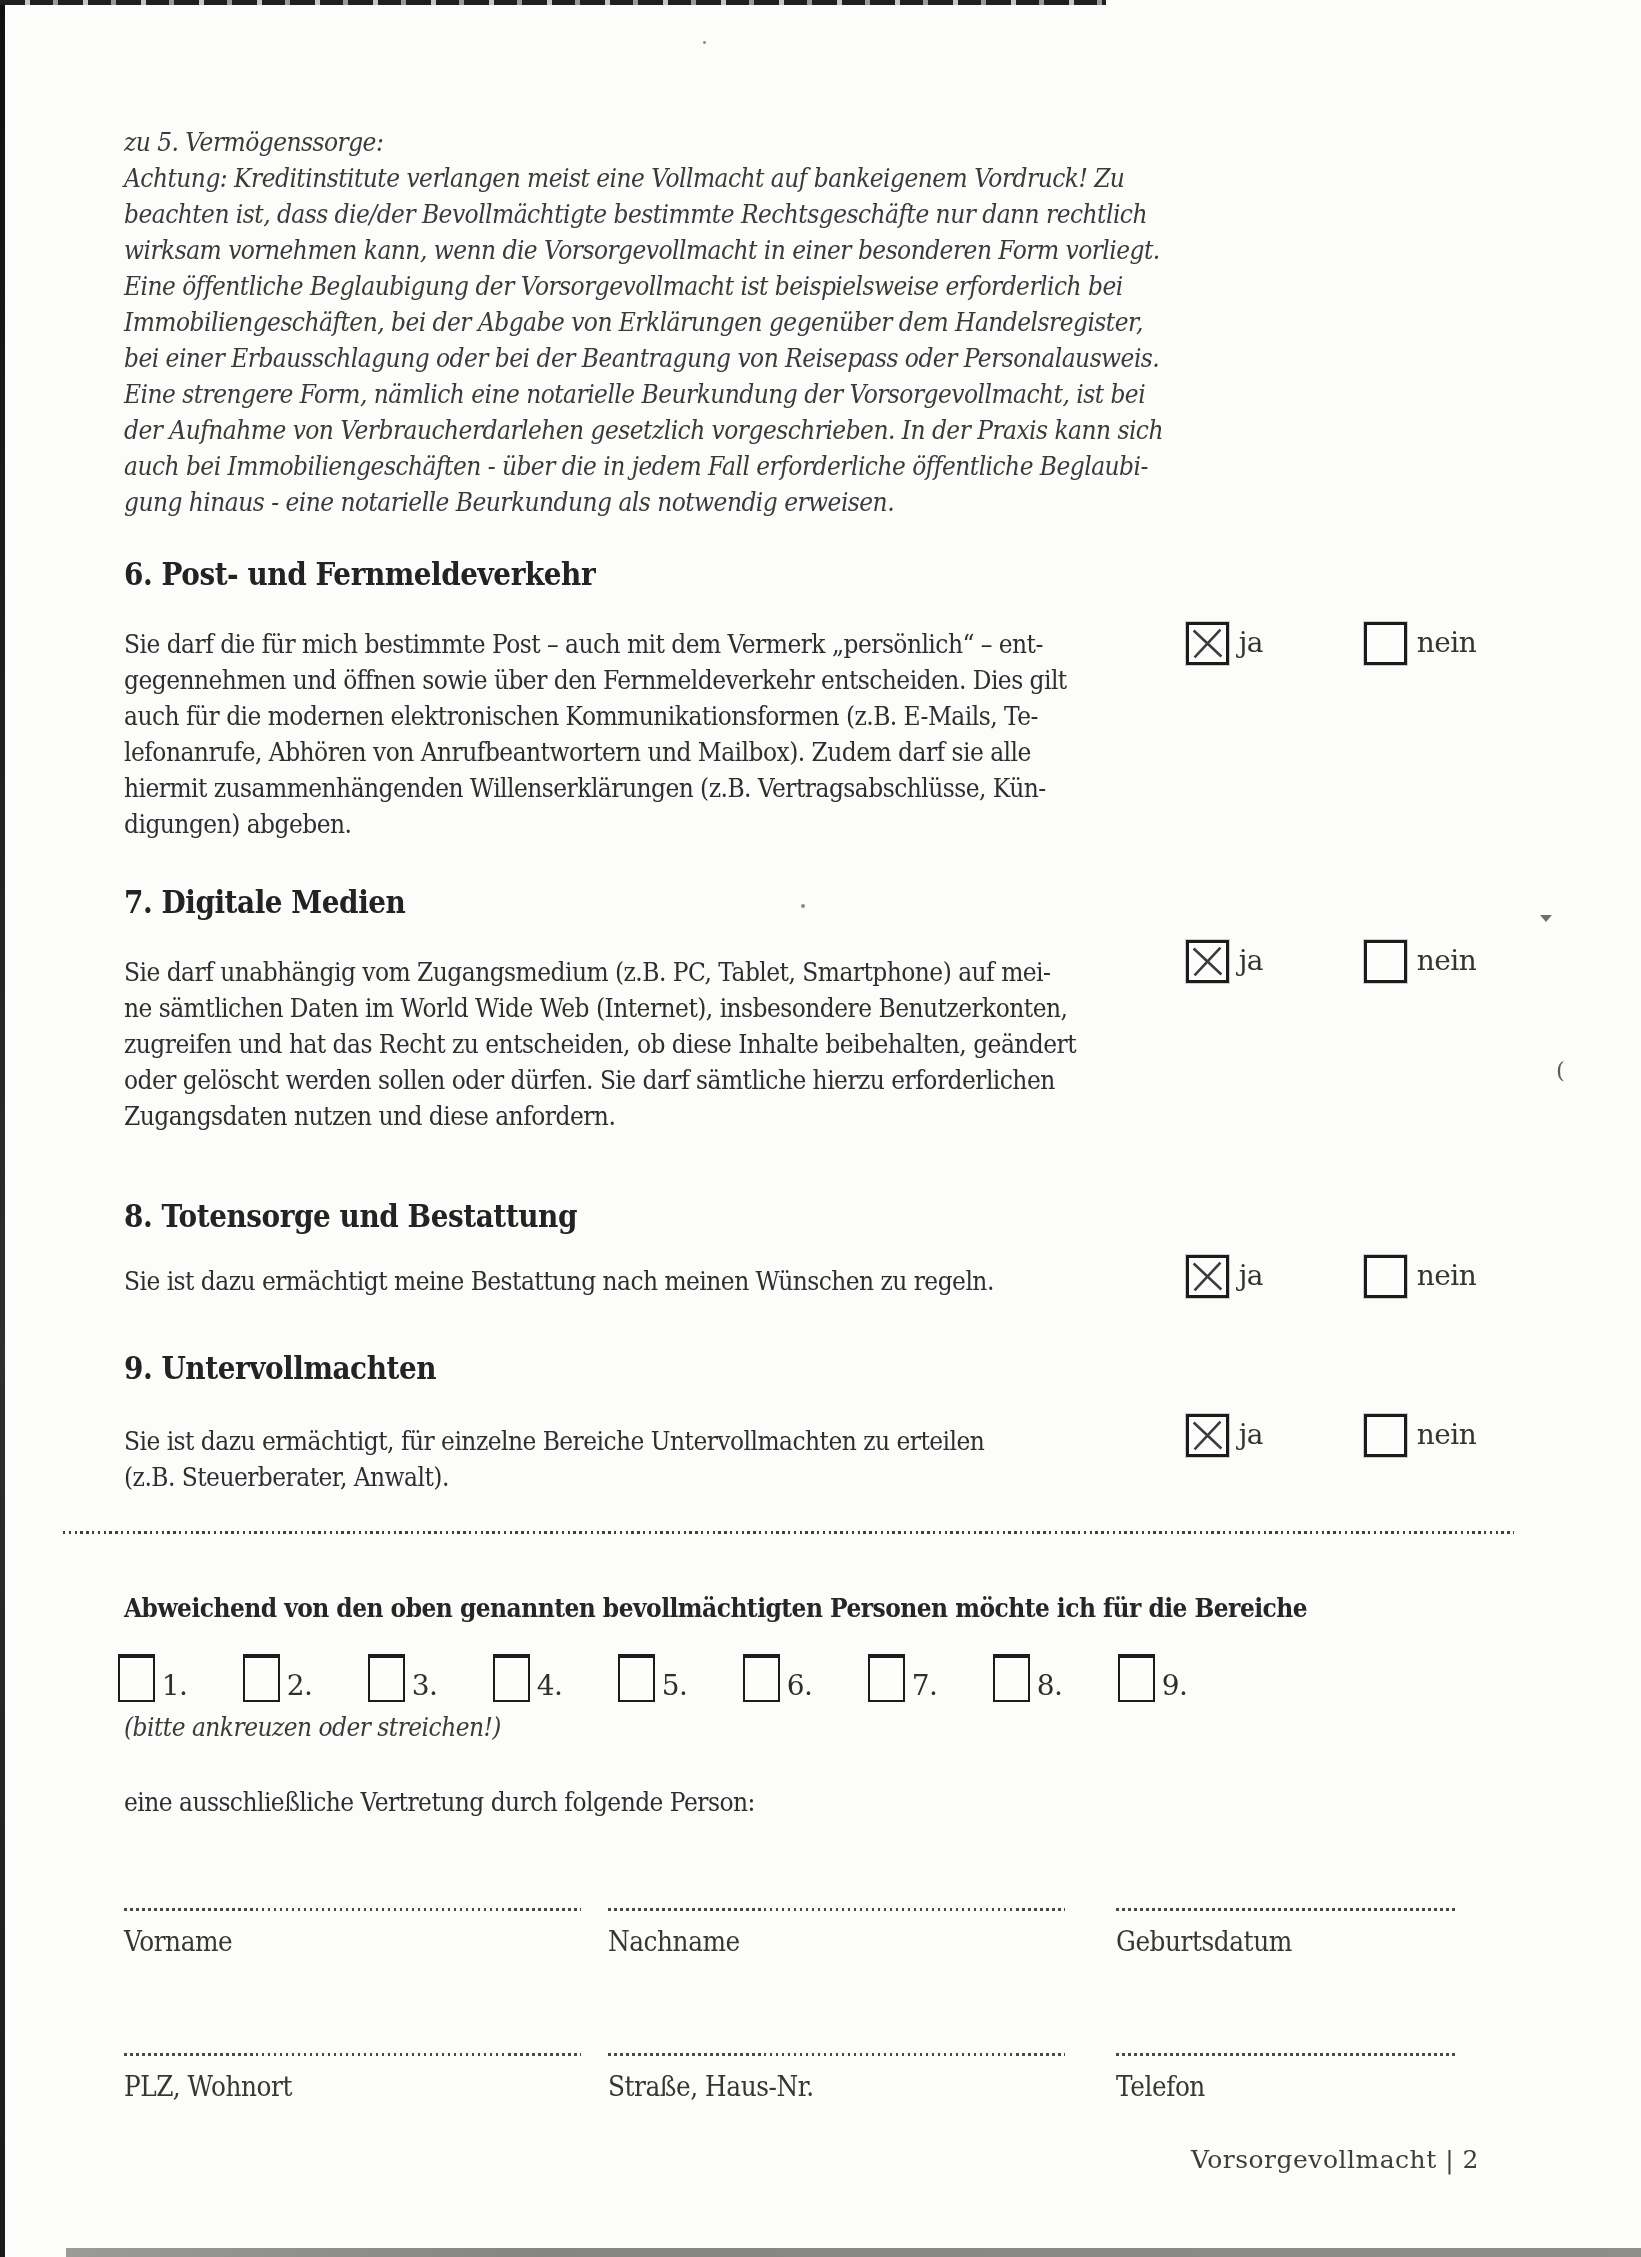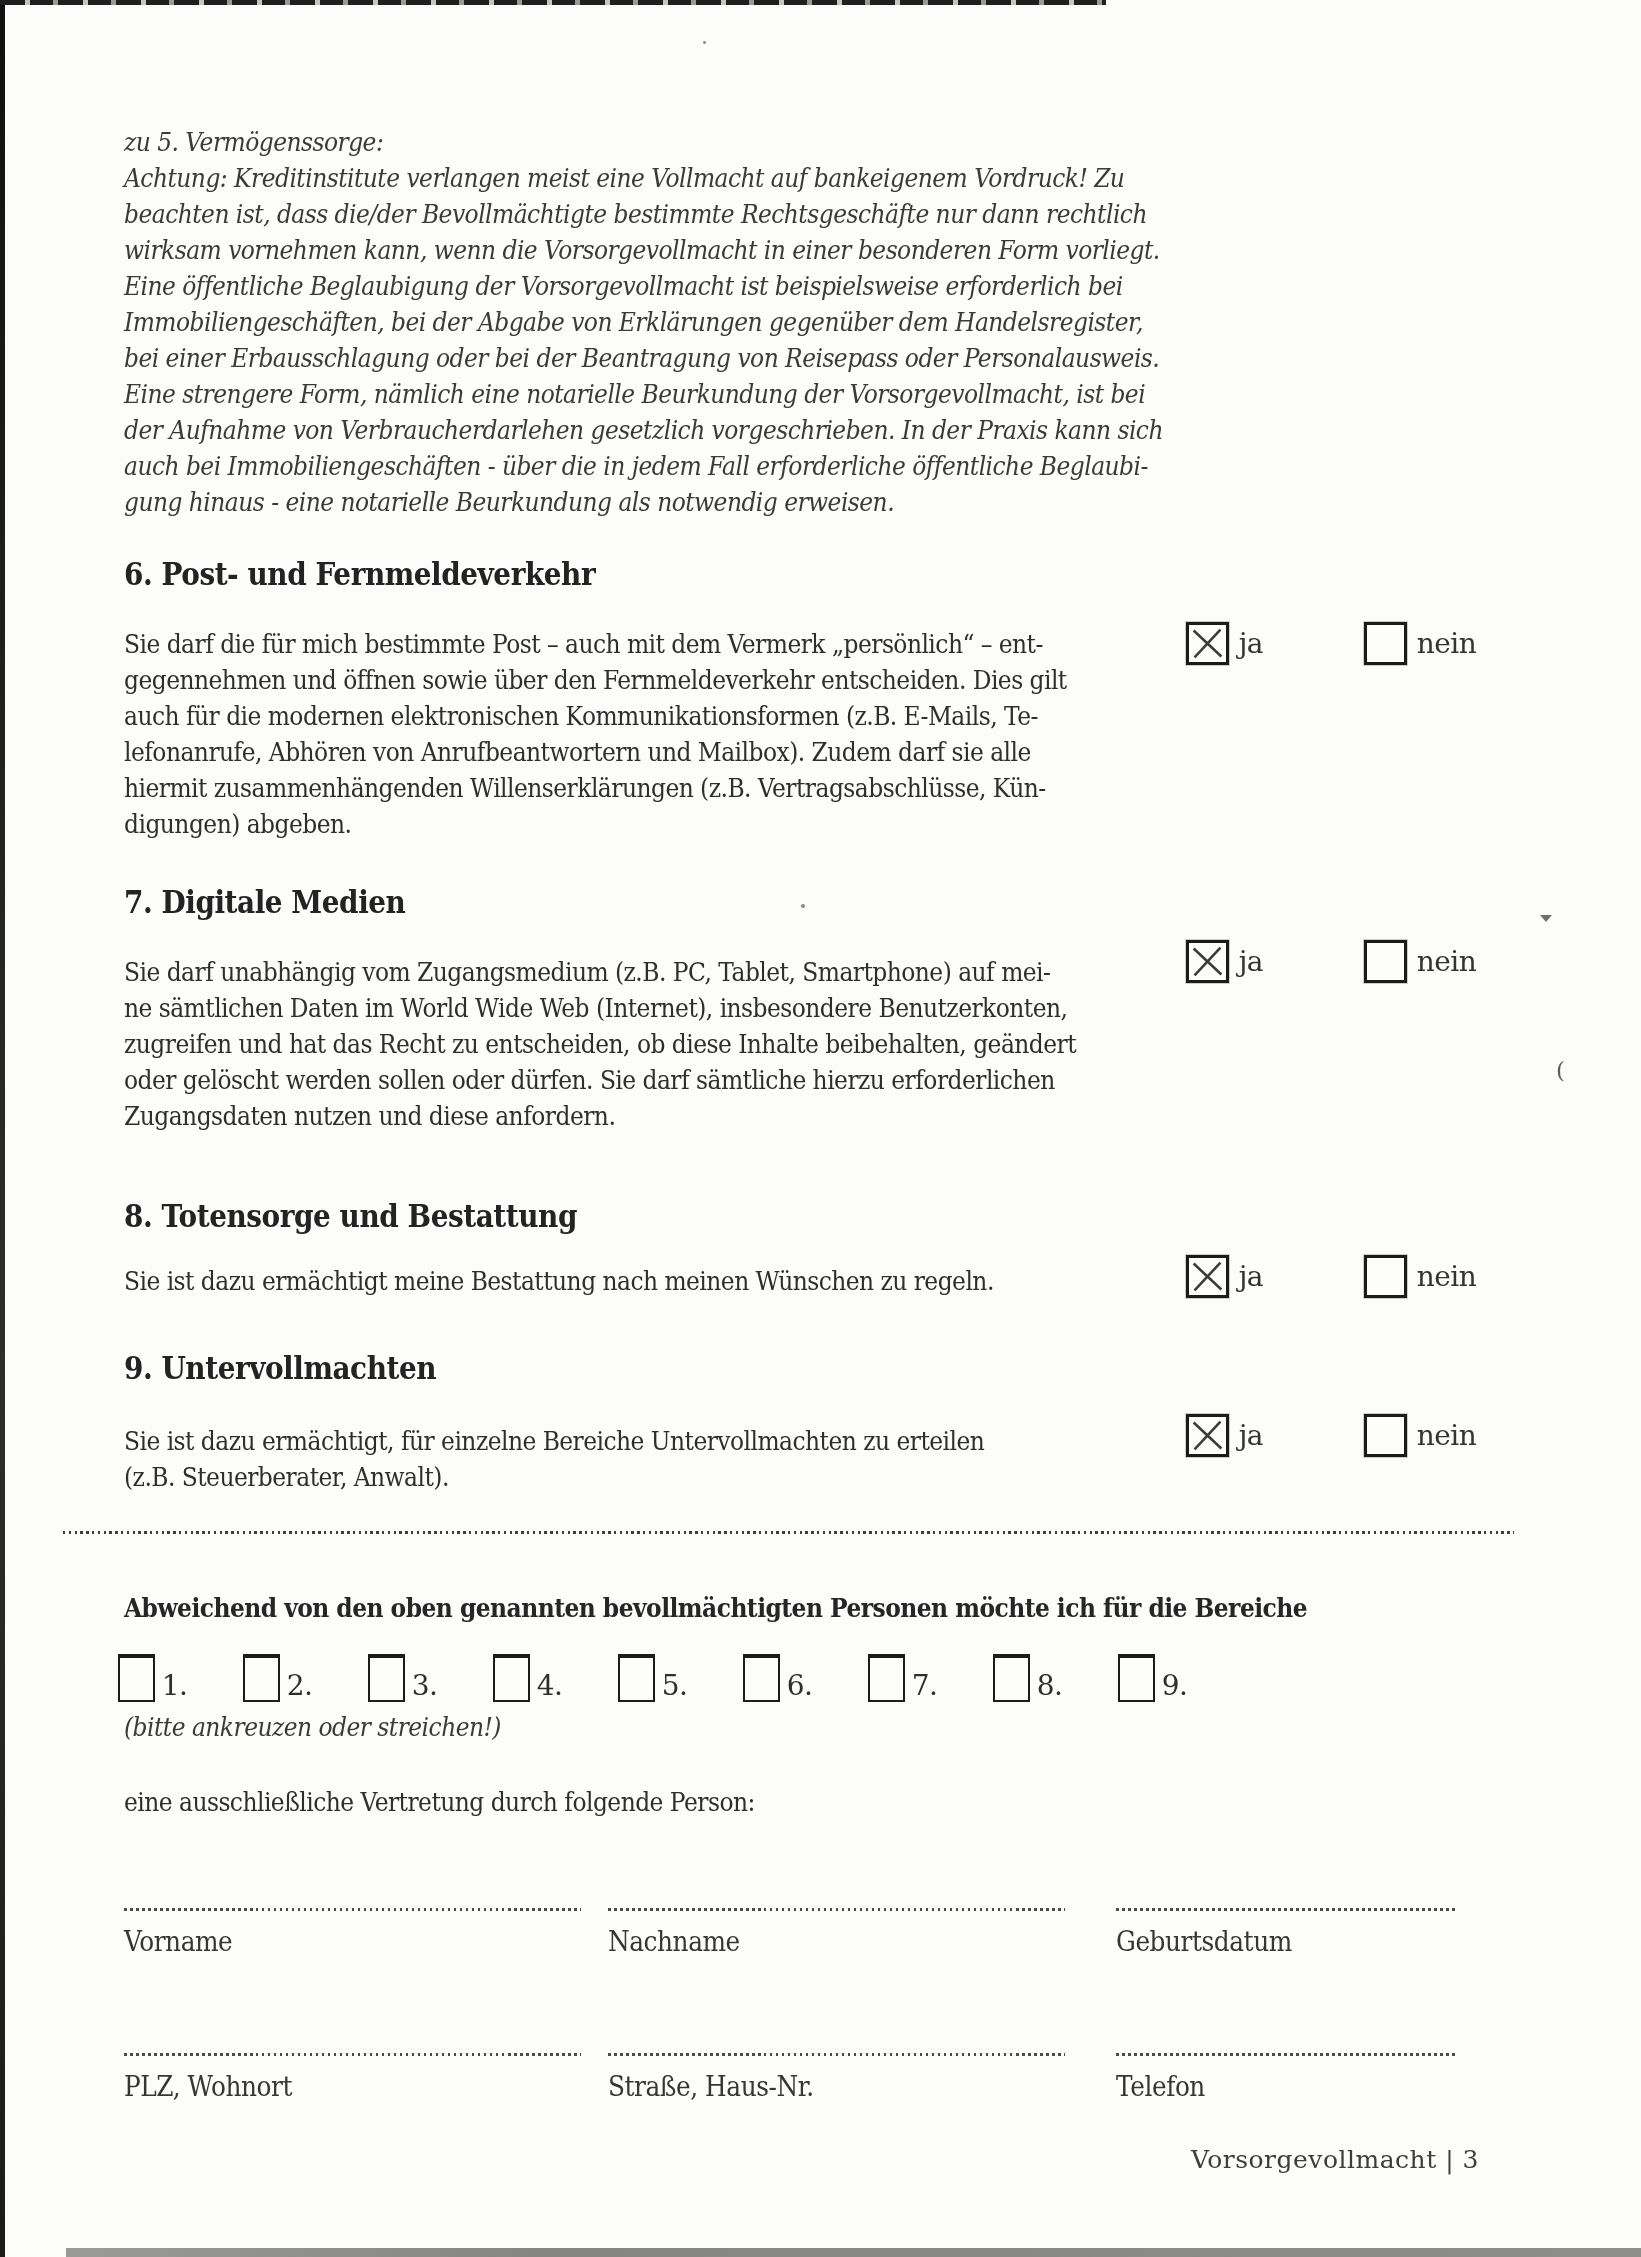--- a/index.html
+++ b/index.html
@@ -36,21 +36,21 @@
   .bold-line{
     font-size:26px;font-weight:bold;color:#262626;letter-spacing:-0.6px;
     transform:scaleX(0.9);transform-origin:0 0;white-space:nowrap;
   }
   .dotline{
     height:2.9px;
     background:repeating-linear-gradient(90deg,#4a4a48 0 2.5px,transparent 2.5px 6px);
   }
   .sep{height:2.5px;background:repeating-linear-gradient(90deg,#3f3f3d 0 2.3px,transparent 2.3px 5.8px);}
 
-  .janein{display:flex;align-items:center;}
+  .janein{display:flex;align-items:flex-start;}
   .cbx{
     position:relative;width:37px;height:37px;background:#fdfdfc;
     border:3.9px solid #1b1b1b;box-shadow:0 0 0 1px rgba(120,120,118,.35);
   }
   .cbx .xmark{position:absolute;left:0;top:0;width:100%;height:100%;}
   .janein-label{font-size:28px;color:#333331;margin-left:9.7px;line-height:42px;letter-spacing:-0.5px;}
 
   .bereich-row{display:flex;}
   .bereich-item{display:flex;align-items:flex-end;width:125px;}
   .bereich-box{
@@ -215,16 +215,16 @@
   <div class="abs field-label" style="left:608px;top:1926px;">Nachname</div>
   <div class="abs field-label" style="left:1116px;top:1926px;">Geburtsdatum</div>
 
   <div class="abs dotline" style="left:124px;top:2053px;width:457px;"></div>
   <div class="abs dotline" style="left:608px;top:2053px;width:457px;"></div>
   <div class="abs dotline" style="left:1116px;top:2053px;width:340px;"></div>
   <div class="abs field-label" style="left:124px;top:2071px;">PLZ, Wohnort</div>
   <div class="abs field-label" style="left:608px;top:2071px;">Straße, Haus-Nr.</div>
   <div class="abs field-label" style="left:1116px;top:2071px;">Telefon</div>
 
-  <div class="abs footer-text" style="left:1062px;top:2145px;width:417px;">Vorsorgevollmacht | 3</div>
+  <div class="abs footer-text" style="left:1062px;top:2145px;width:417px;">Vorsorgevollmacht | 2</div>
 
 </div>
 
 
 </body></html>

